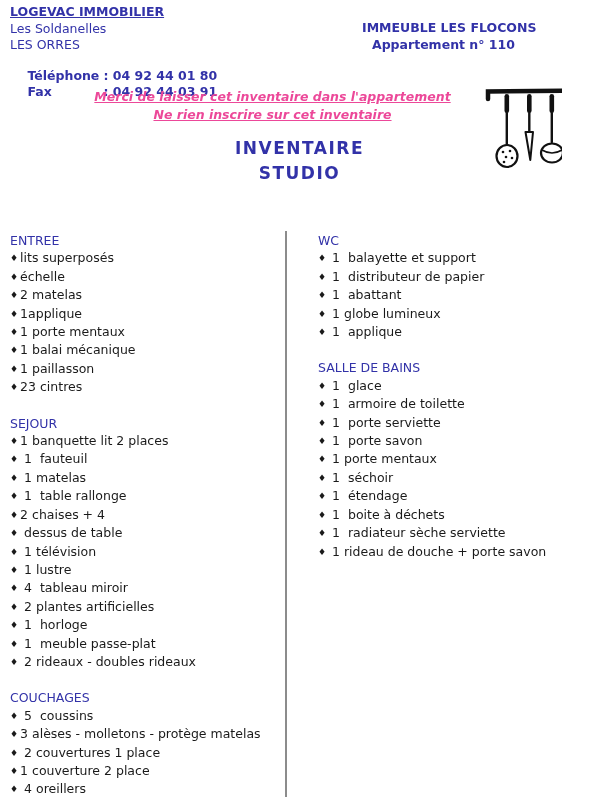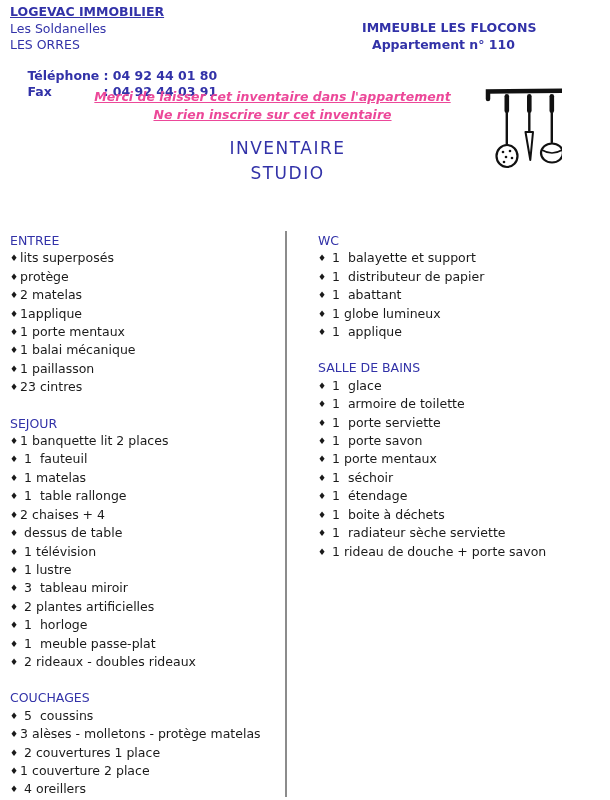--- a/index.html
+++ b/index.html
@@ -23,22 +23,22 @@
   .tel-label{display:inline-block;width:76px;}
   .notice{
     position:absolute;left:0;width:545px;text-align:center;
     font-size:12.5px;font-weight:bold;font-style:italic;
     color:#ec4899;text-decoration:underline;white-space:pre;
   }
   .notice1{top:89px;}
   .notice2{top:107px;}
   
   .title-block{
-    position:absolute;left:0;top:136px;width:575px;text-align:center;
-    color:#3232A8;font-weight:normal;font-size:17px;letter-spacing:1.5px;
+    position:absolute;left:12px;top:136px;width:575px;text-align:center;
+    color:#3232A8;font-weight:bold;font-size:17px;letter-spacing:1.5px;
   }
   .title-line{line-height:25px;}
   
   .utensils{position:absolute;left:462px;top:82px;width:145px;height:97px;}
   
   .col{position:absolute;top:232px;font-size:12.5px;color:#1a1a1a;}
   .col-left{left:10px;width:268px;}
   .col-right{left:318px;width:285px;}
   .divider{
     position:absolute;left:285px;top:231px;width:2px;height:566px;
@@ -111,39 +111,39 @@
     <div class="title-line">INVENTAIRE</div>
     <div class="title-line">STUDIO</div>
   </div>
 
   <div class="divider"></div>
 
   <div class="col col-left">
       <div class="section">
         <div class="heading">ENTREE</div>
         <div class="item"><span class="bullet">♦</span><span>lits superposés</span></div>
-        <div class="item"><span class="bullet">♦</span><span>protège</span></div>
+        <div class="item"><span class="bullet">♦</span><span>échelle</span></div>
         <div class="item"><span class="bullet">♦</span><span>2 matelas</span></div>
         <div class="item"><span class="bullet">♦</span><span>1applique</span></div>
         <div class="item"><span class="bullet">♦</span><span>1 porte mentaux</span></div>
         <div class="item"><span class="bullet">♦</span><span>1 balai mécanique</span></div>
         <div class="item"><span class="bullet">♦</span><span>1 paillasson</span></div>
         <div class="item"><span class="bullet">♦</span><span>23 cintres</span></div>
       </div>
       <div class="section">
         <div class="heading">SEJOUR</div>
         <div class="item"><span class="bullet">♦</span><span>1 banquette lit 2 places</span></div>
         <div class="item"><span class="bullet">♦</span><span> 1  fauteuil</span></div>
         <div class="item"><span class="bullet">♦</span><span> 1 matelas</span></div>
         <div class="item"><span class="bullet">♦</span><span> 1  table rallonge</span></div>
         <div class="item"><span class="bullet">♦</span><span>2 chaises + 4</span></div>
         <div class="item"><span class="bullet">♦</span><span> dessus de table</span></div>
         <div class="item"><span class="bullet">♦</span><span> 1 télévision</span></div>
         <div class="item"><span class="bullet">♦</span><span> 1 lustre</span></div>
-        <div class="item"><span class="bullet">♦</span><span> 3  tableau miroir</span></div>
+        <div class="item"><span class="bullet">♦</span><span> 4  tableau miroir</span></div>
         <div class="item"><span class="bullet">♦</span><span> 2 plantes artificielles</span></div>
         <div class="item"><span class="bullet">♦</span><span> 1  horloge</span></div>
         <div class="item"><span class="bullet">♦</span><span> 1  meuble passe-plat</span></div>
         <div class="item"><span class="bullet">♦</span><span> 2 rideaux - doubles rideaux</span></div>
       </div>
       <div class="section">
         <div class="heading">COUCHAGES</div>
         <div class="item"><span class="bullet">♦</span><span> 5  coussins</span></div>
         <div class="item"><span class="bullet">♦</span><span>3 alèses - molletons - protège matelas</span></div>
         <div class="item"><span class="bullet">♦</span><span> 2 couvertures 1 place</span></div>

